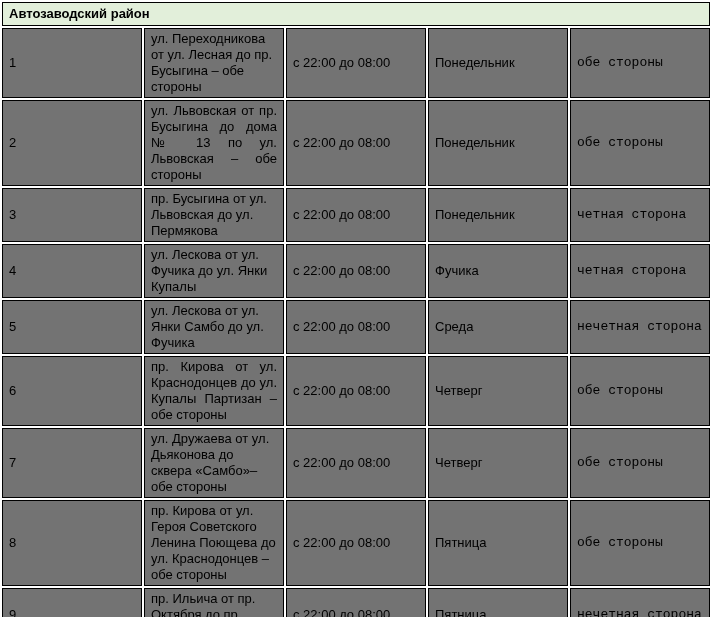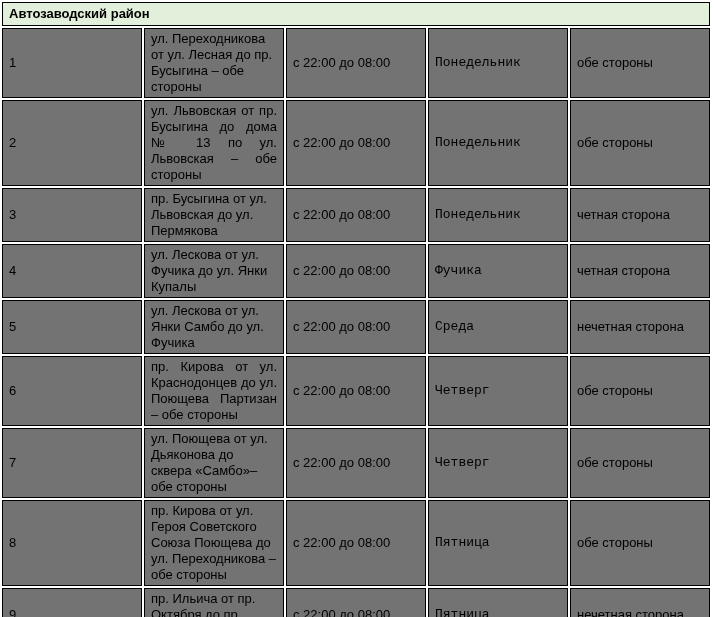--- a/index.html
+++ b/index.html
@@ -32,22 +32,22 @@
   td.district {
     font-weight: bold;
     font-size: 14px;
     height: 24px;
     padding-left: 8px;
     background: #e2efda;
   }
   .c-num   { width: 57px;  padding-left: 9px; }
   .c-street{ width: 245px; }
   .c-time  { width: 145px; white-space: nowrap; }
-  .c-day   { width: 102px; white-space: nowrap; font-family: Liberation Mono, monospace; }
-  .c-side  { width: 153px; white-space: nowrap; }
+  .c-day   { width: 102px; white-space: nowrap; }
+  .c-side  { width: 153px; white-space: nowrap; font-family: Liberation Mono, monospace; }
   .jst     { text-align: justify; text-align-last: auto; }
   tr.lines-2 td { height: 36px; }
   tr.lines-3 td { height: 56px; }
 </style>
 </head>
 <body>
 
 <table class="schedule">
   <tbody>
     <tr>
@@ -89,37 +89,37 @@
     <tr class="lines-2">
       <td class="c-num">5</td>
       <td class="c-street">ул. Лескова от ул. Янки Самбо до ул. Фучика</td>
       <td class="c-time">с 22:00 до 08:00</td>
       <td class="c-day">Среда</td>
       <td class="c-side">нечетная сторона</td>
     </tr>
 
     <tr class="lines-2">
       <td class="c-num">6</td>
-      <td class="c-street jst">пр. Кирова от ул. Краснодонцев до ул. Поющева Партизан – обе стороны</td>
+      <td class="c-street jst">пр. Кирова от ул. Краснодонцев до ул. Купалы Партизан – обе стороны</td>
       <td class="c-time">с 22:00 до 08:00</td>
       <td class="c-day">Четверг</td>
       <td class="c-side">обе стороны</td>
     </tr>
 
     <tr class="lines-2">
       <td class="c-num">7</td>
-      <td class="c-street">ул. Поющева от ул. Дьяконова до сквера «Самбо»– обе стороны</td>
+      <td class="c-street">ул. Дружаева от ул. Дьяконова до сквера «Самбо»– обе стороны</td>
       <td class="c-time">с 22:00 до 08:00</td>
       <td class="c-day">Четверг</td>
       <td class="c-side">обе стороны</td>
     </tr>
 
     <tr class="lines-3">
       <td class="c-num">8</td>
-      <td class="c-street">пр. Кирова от ул. Героя Советского Союза Поющева до ул. Переходникова – обе стороны</td>
+      <td class="c-street">пр. Кирова от ул. Героя Советского Ленина Поющева до ул. Краснодонцев – обе стороны</td>
       <td class="c-time">с 22:00 до 08:00</td>
       <td class="c-day">Пятница</td>
       <td class="c-side">обе стороны</td>
     </tr>
 
     <tr class="lines-2">
       <td class="c-num">9</td>
       <td class="c-street">пр. Ильича от пр. Октября до пр. Ленина</td>
       <td class="c-time">с 22:00 до 08:00</td>
       <td class="c-day">Пятница</td>

